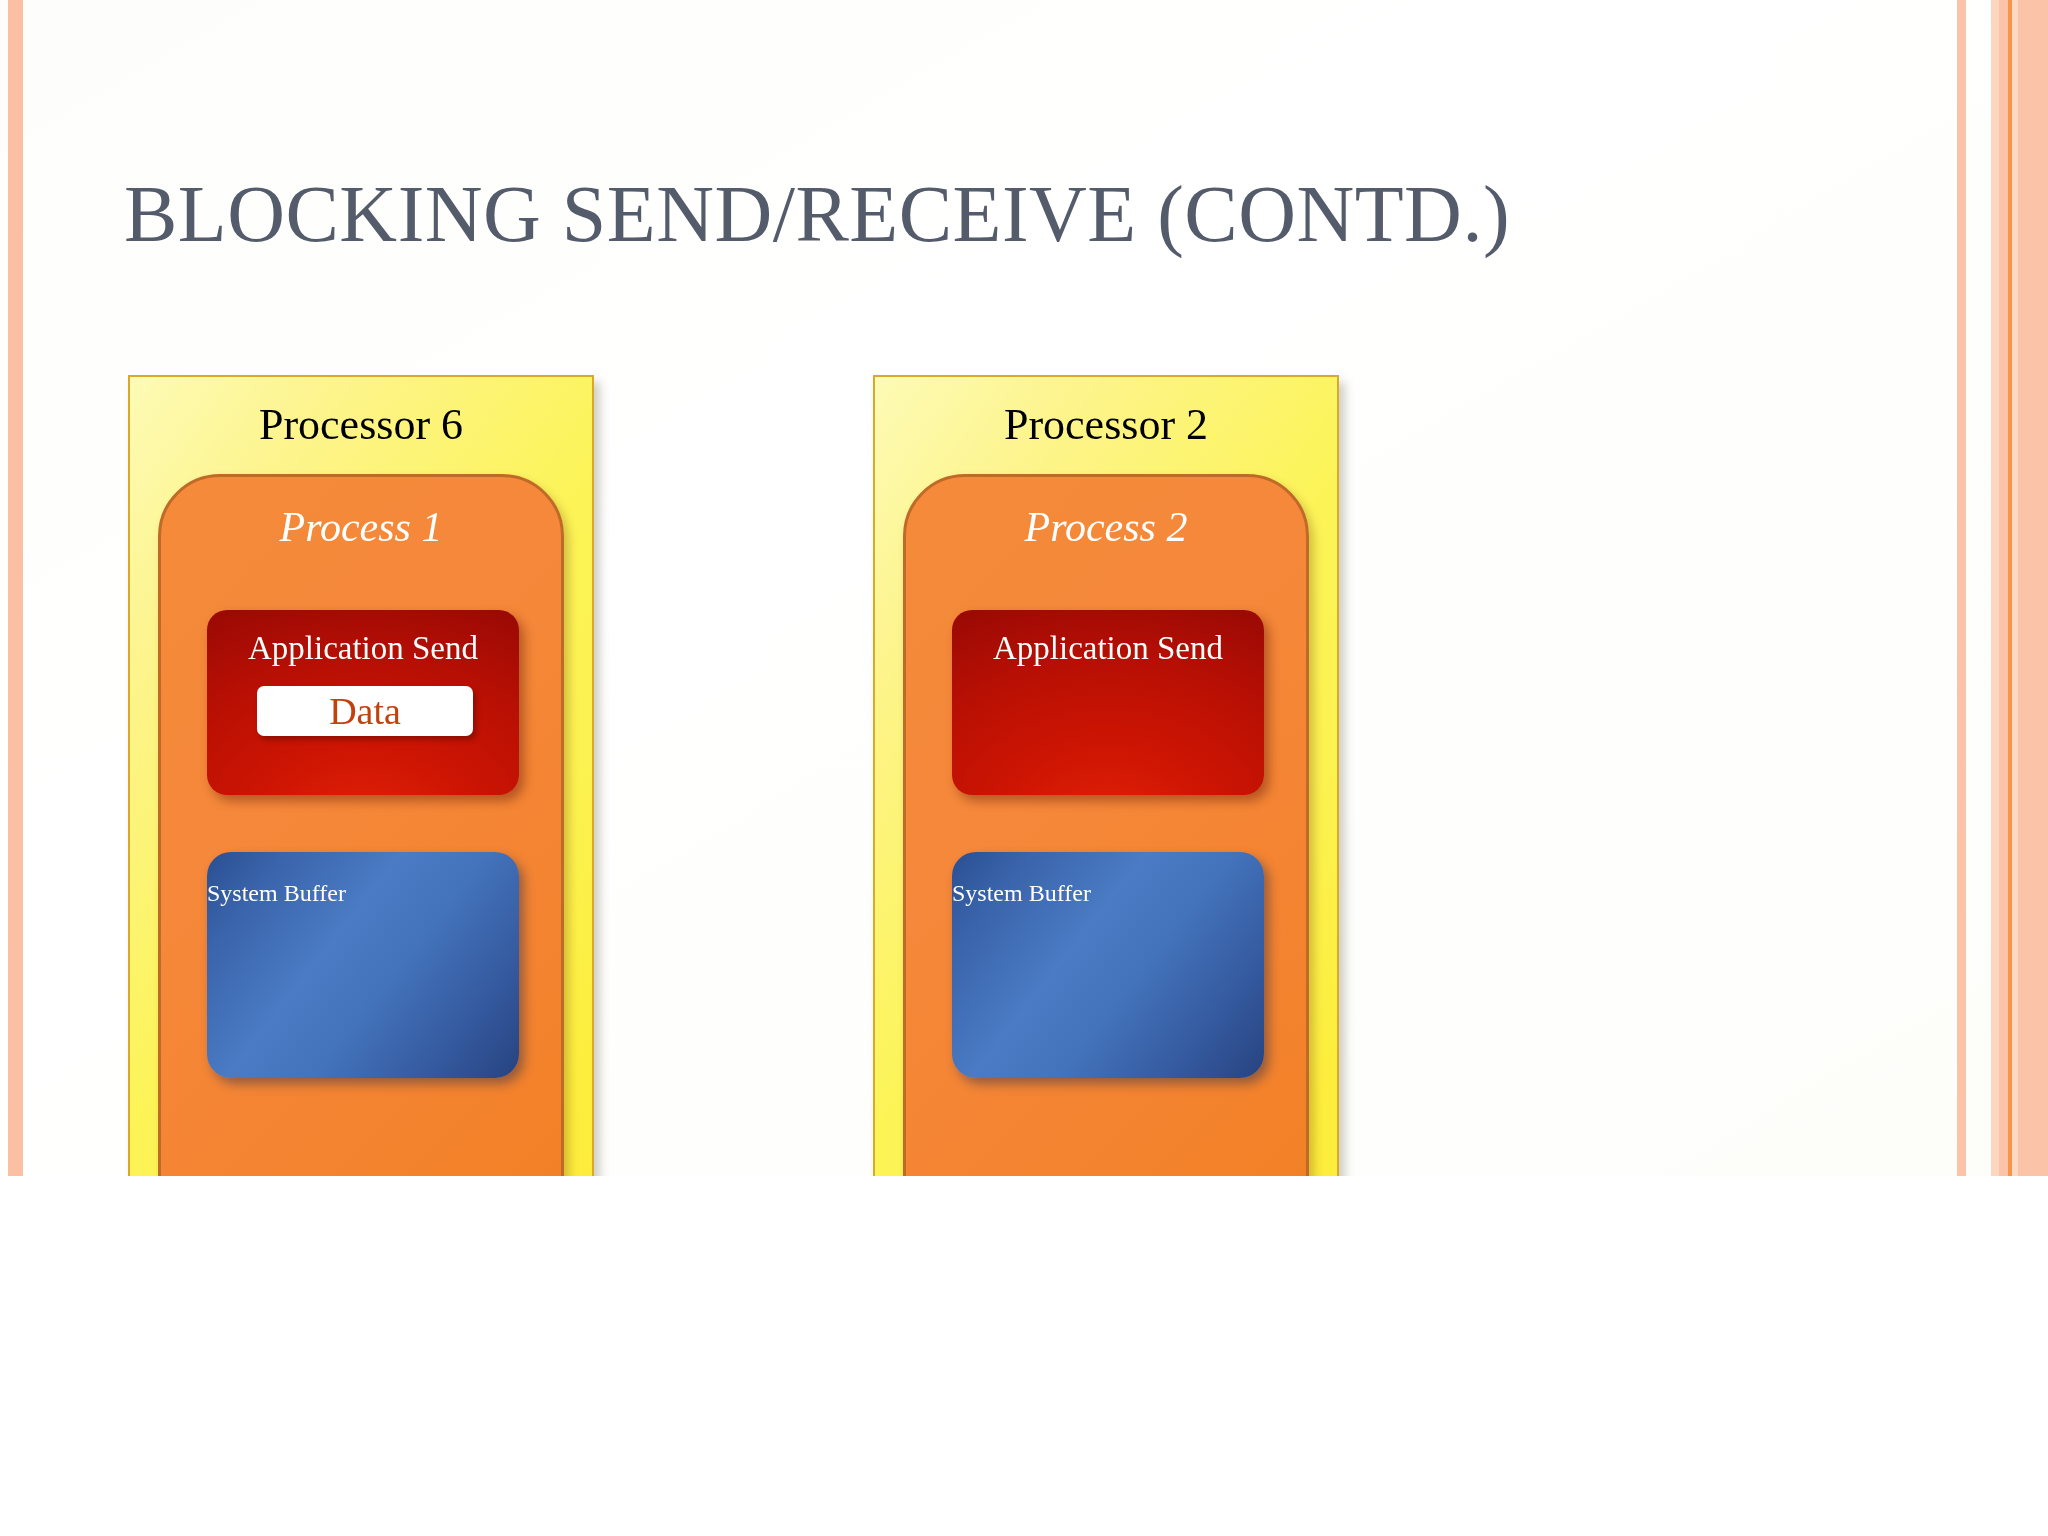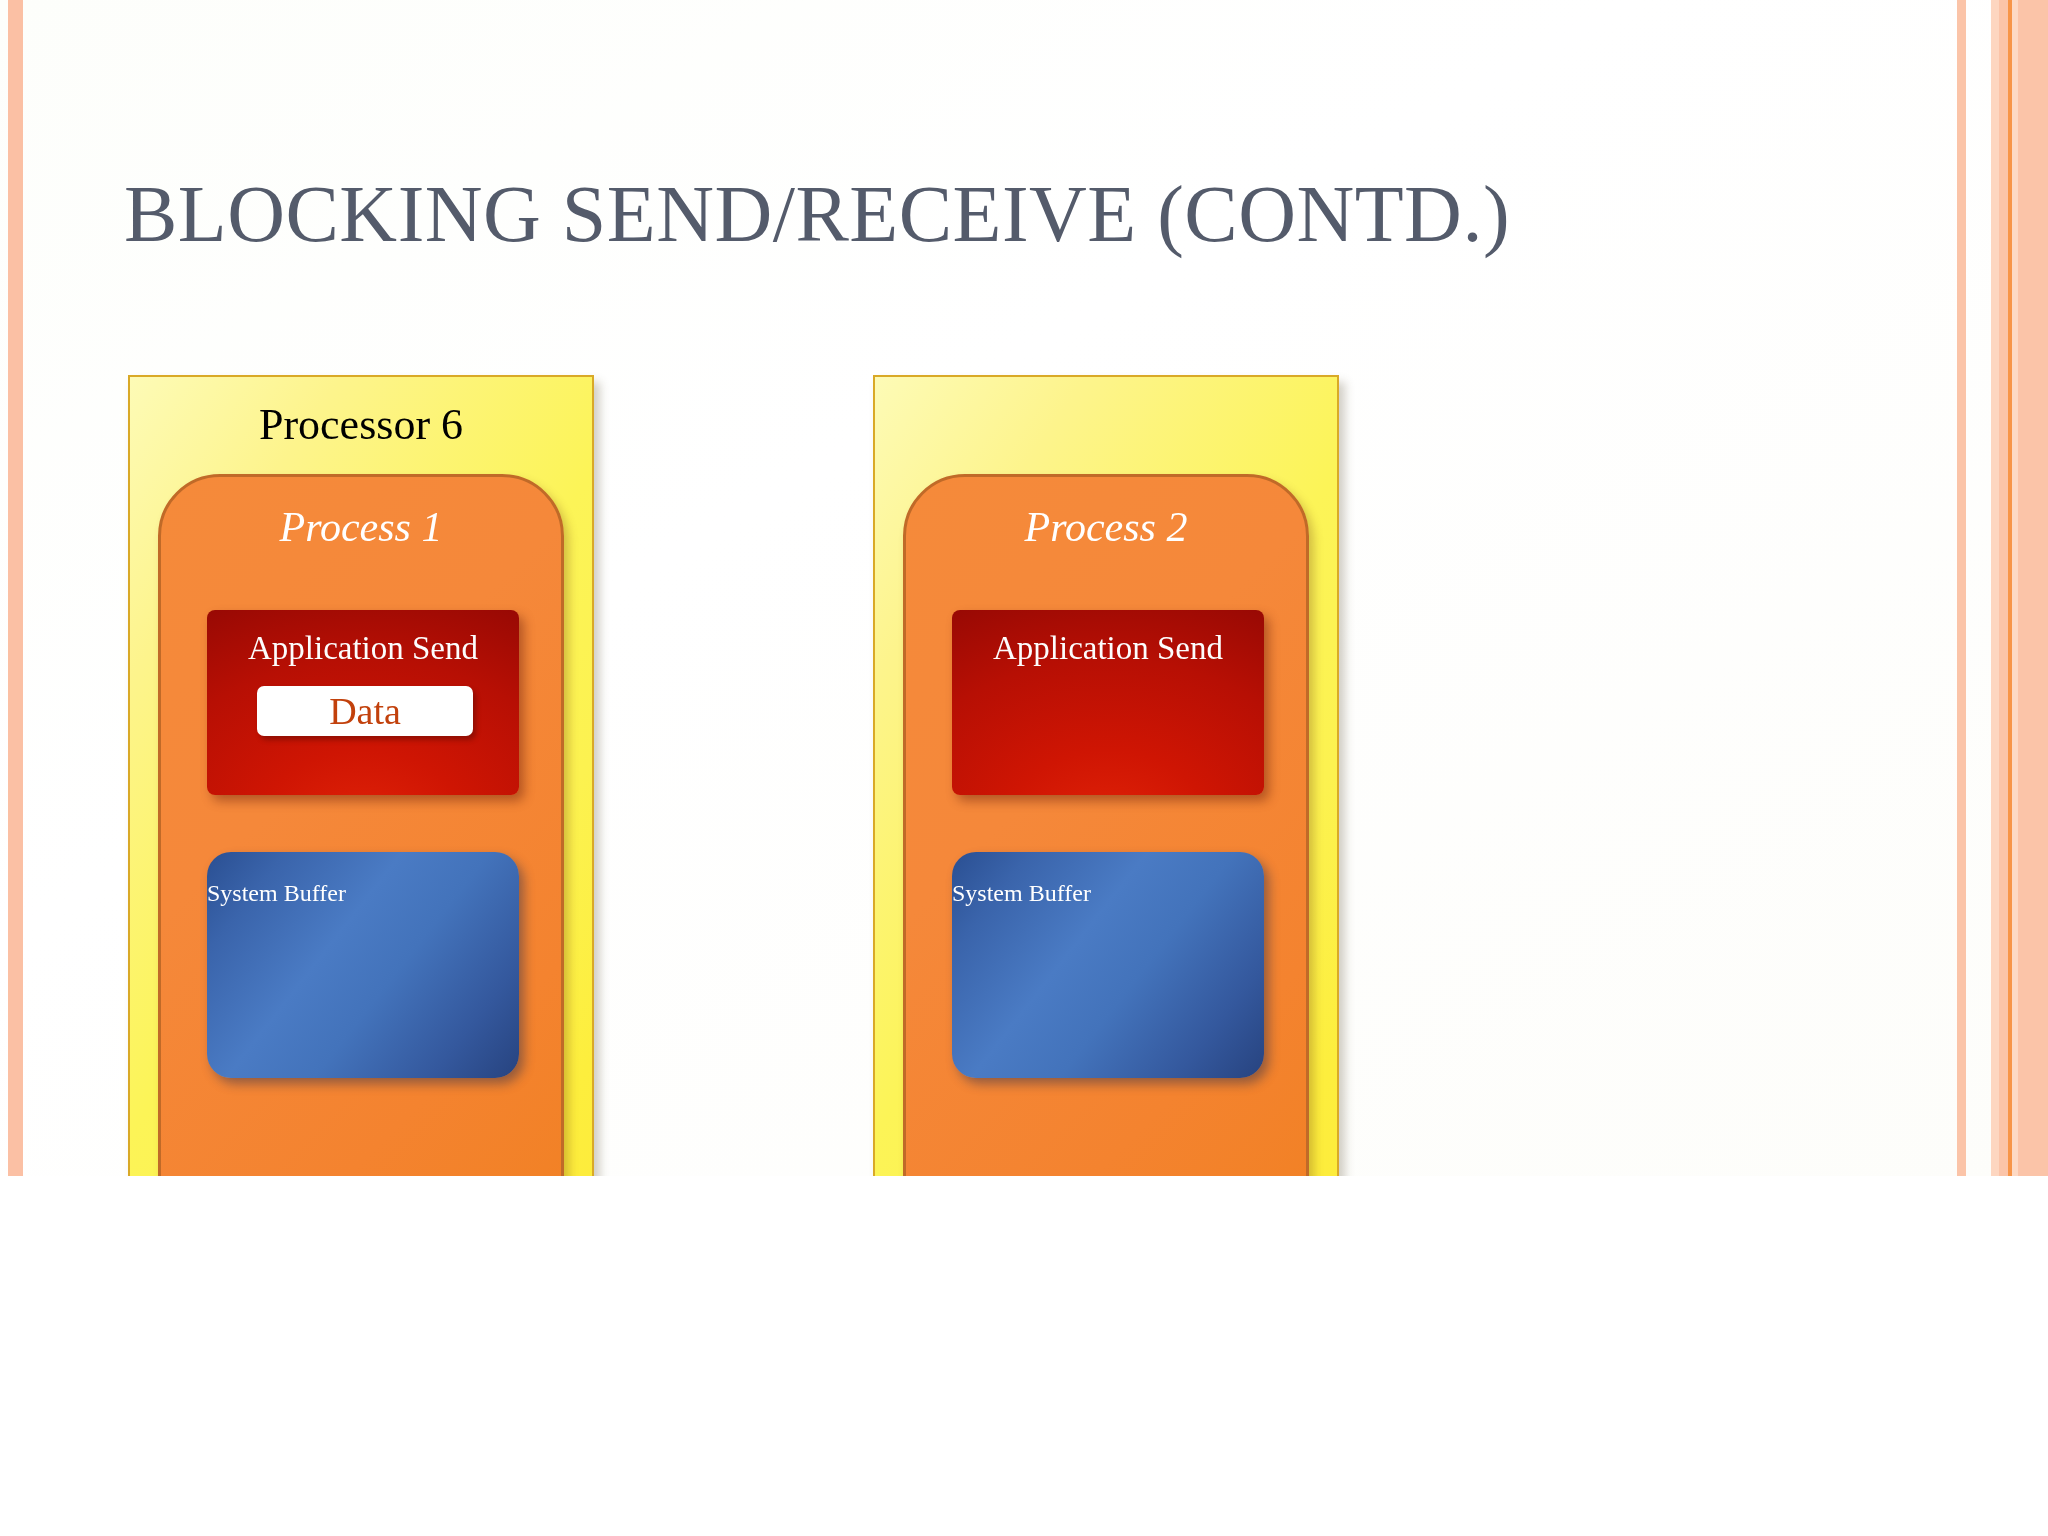--- a/index.html
+++ b/index.html
@@ -106,21 +106,21 @@
     font-style: italic;
   }
 
   
   .app-send {
     position: absolute;
     left: 46px;
     top: 133px;
     width: 312px;
     height: 185px;
-    border-radius: 8px;
+    border-radius: 20px;
     background: radial-gradient(ellipse 150% 190% at 50% 118%, #e02207 0%, #cf1503 22%, #b70f04 48%, #8e0704 78%, #7d0404 100%);
     box-shadow: 5px 6px 11px rgba(90,20,10,0.42);
     box-sizing: border-box;
   }
   .app-send-label {
     position: absolute;
     left: 0;
     right: 0;
     top: 20px;
     text-align: center;
@@ -202,20 +202,21 @@
         </div>
       </div>
 
       <div class="sys-buffer">
         <div class="sys-buffer-label">System Buffer</div>
       </div>
     </div>
   </div>
 
   <div class="processor p2">
+    <div class="processor-label">Processor 2</div>
 
     <div class="process">
       <div class="process-label">Process 2</div>
 
       <div class="app-send">
         <div class="app-send-label">Application Send</div>
       </div>
 
       <div class="sys-buffer">
         <div class="sys-buffer-label">System Buffer</div>

